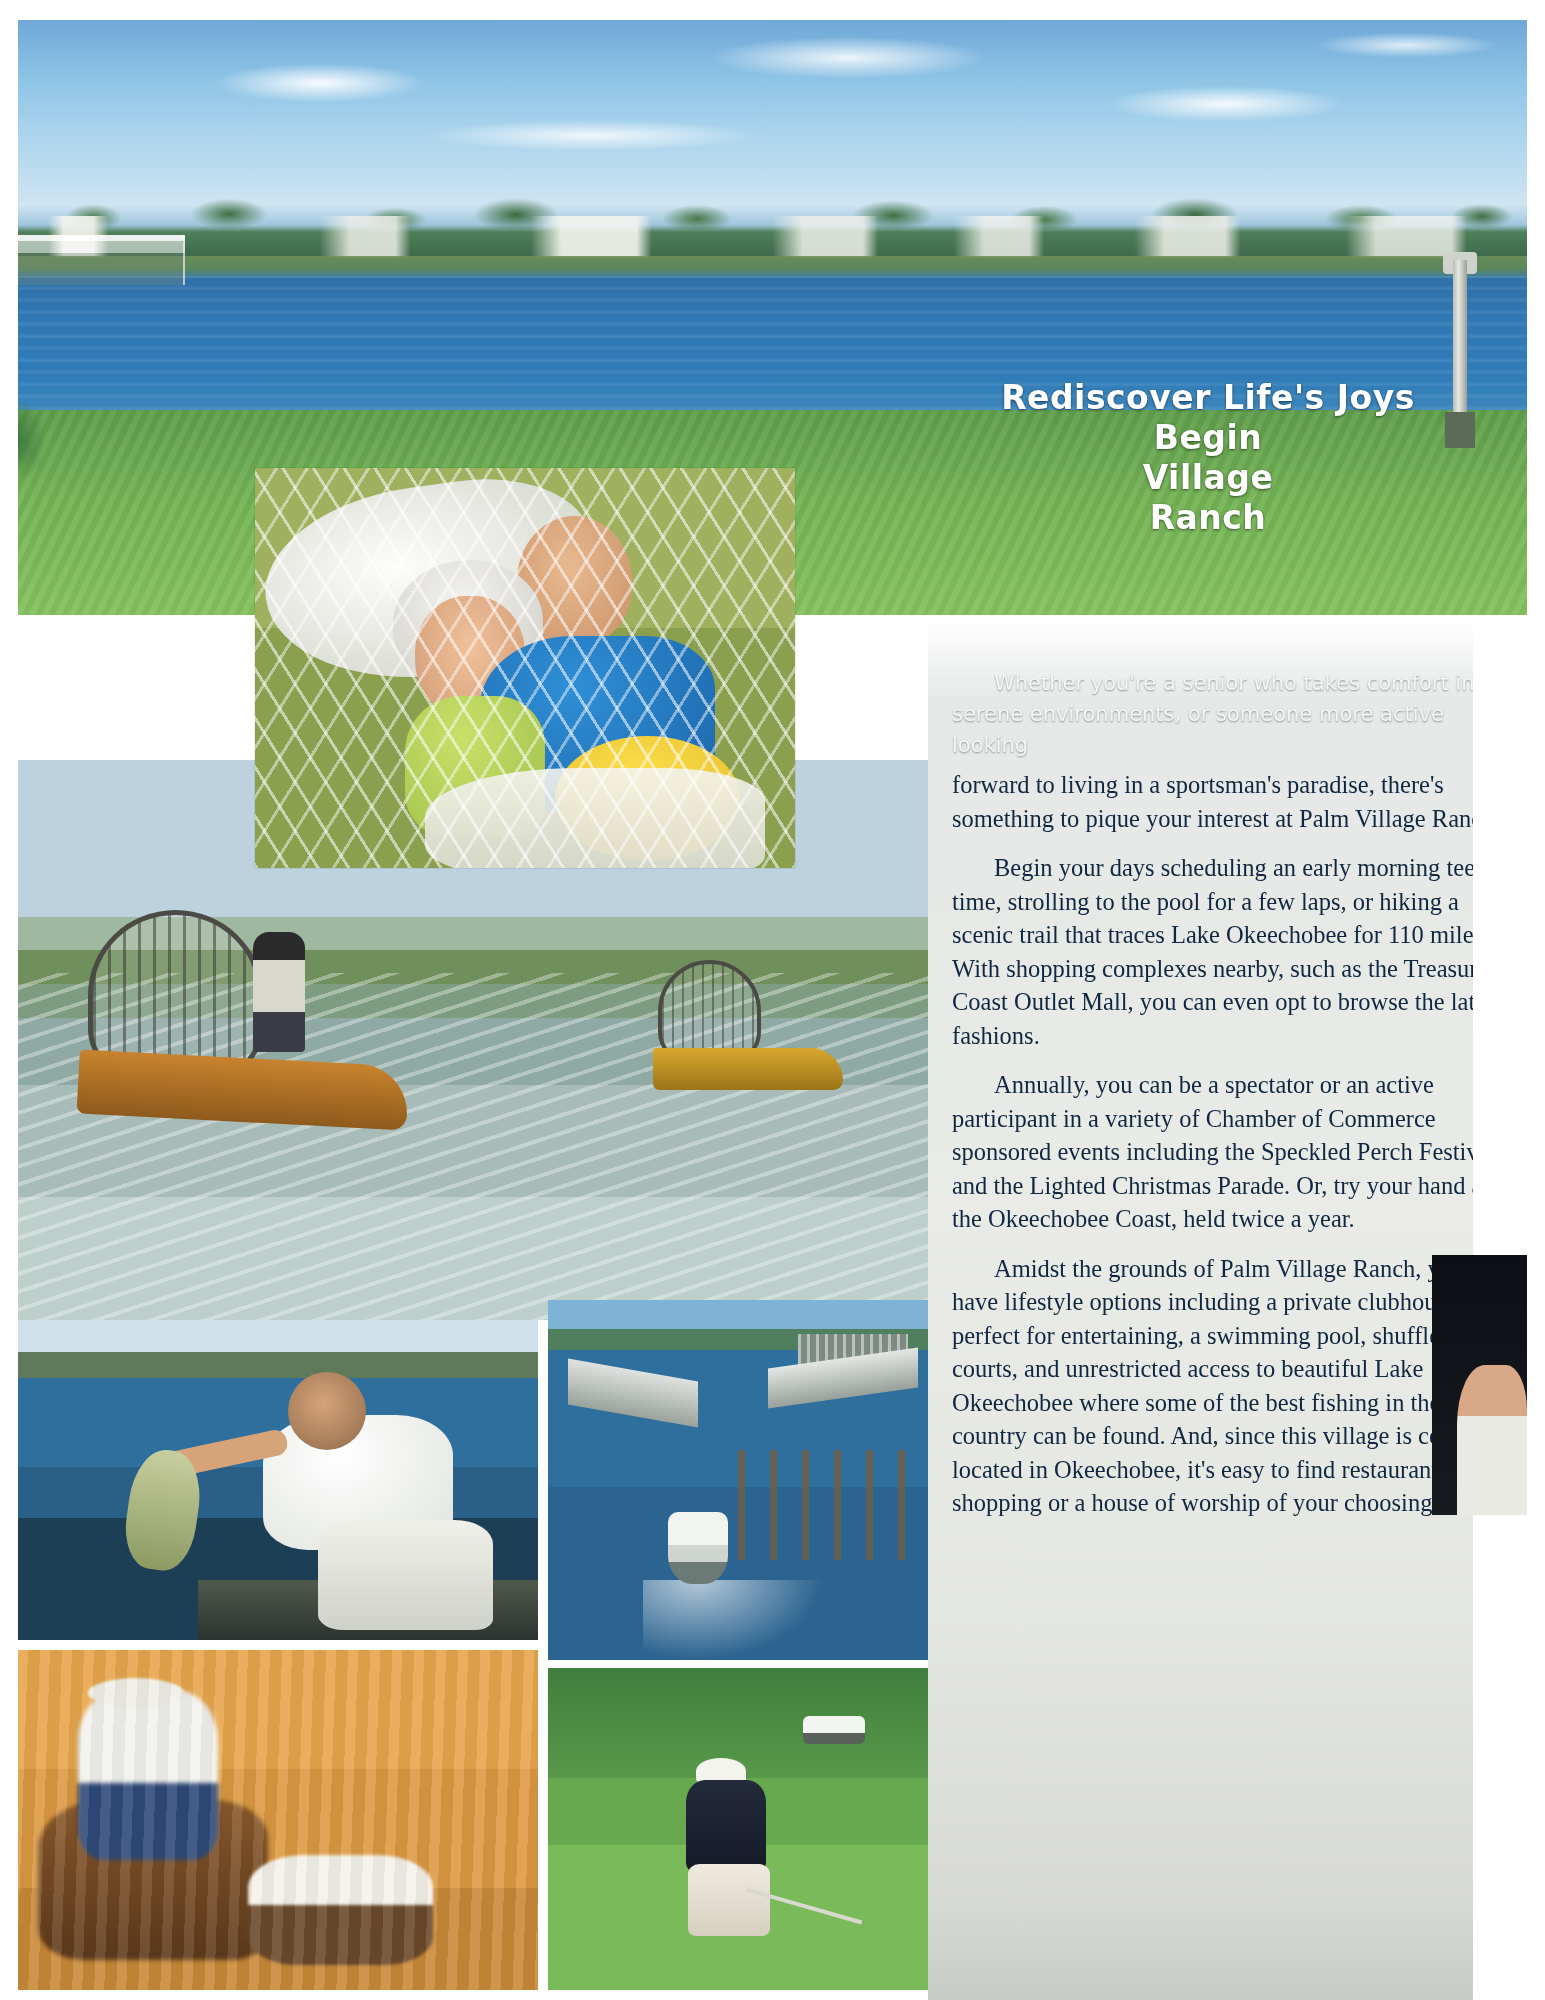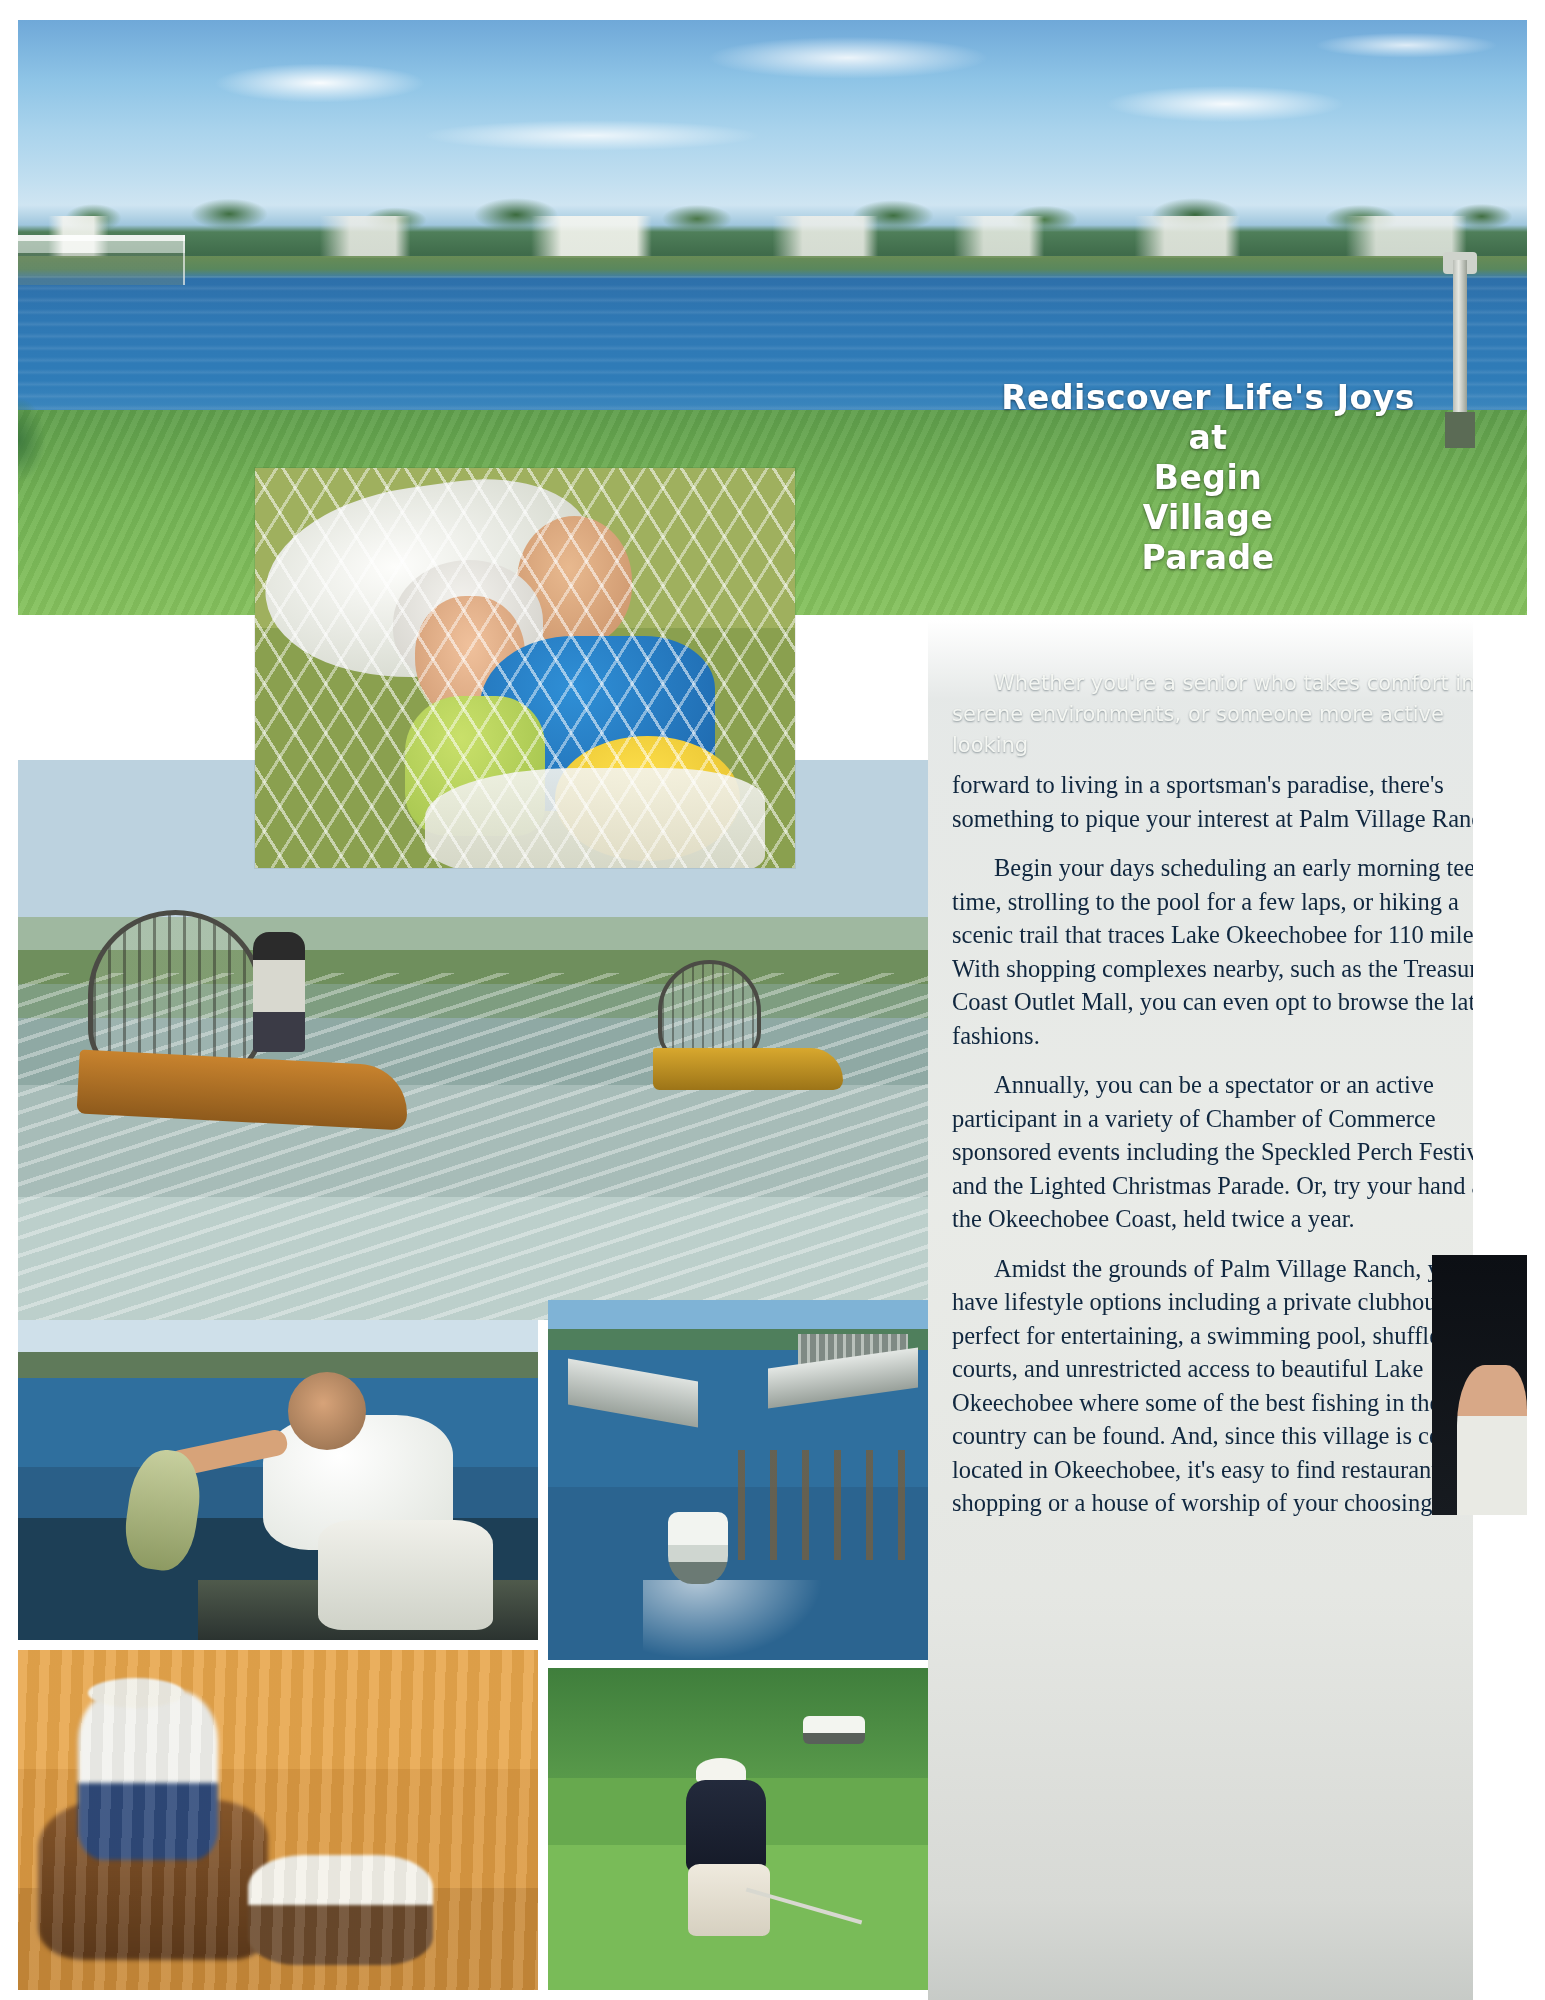--- a/index.html
+++ b/index.html
@@ -533,24 +533,23 @@
     <div class="gf-player-body"></div>
     <div class="gf-player-shorts"></div>
     <div class="gf-club"></div>
   </div>
 
   <div class="text-panel">
     <div class="panel-fade"></div>
 
     <div class="headline">
       <span class="l1">Rediscover Life's Joys</span>
-      <span class="l2">at</span>
       <span class="l3">Begin</span>
       <span class="l4">Village</span>
-      <span class="l5">Parade</span>
+      <span class="l5">Ranch</span>
     </div>
 
     <div class="lead-para">
       <span class="indent"></span><span>Whether you're a senior who takes comfort in serene environments, or someone more active looking</span>
     </div>
 
     <div class="body-copy">
       <p class="first">forward to living in a sportsman's paradise, there's something to pique your interest at Palm Village Ranch.</p>
       <p>Begin your days scheduling an early morning tee time, strolling to the pool for a few laps, or hiking a scenic trail that traces Lake Okeechobee for 110 miles. With shopping complexes nearby, such as the Treasure Coast Outlet Mall, you can even opt to browse the latest fashions.</p>
       <p>Annually, you can be a spectator or an active participant in a variety of Chamber of Commerce sponsored events including the Speckled Perch Festival and the Lighted Christmas Parade. Or, try your hand at the Okeechobee Coast, held twice a year.</p>

